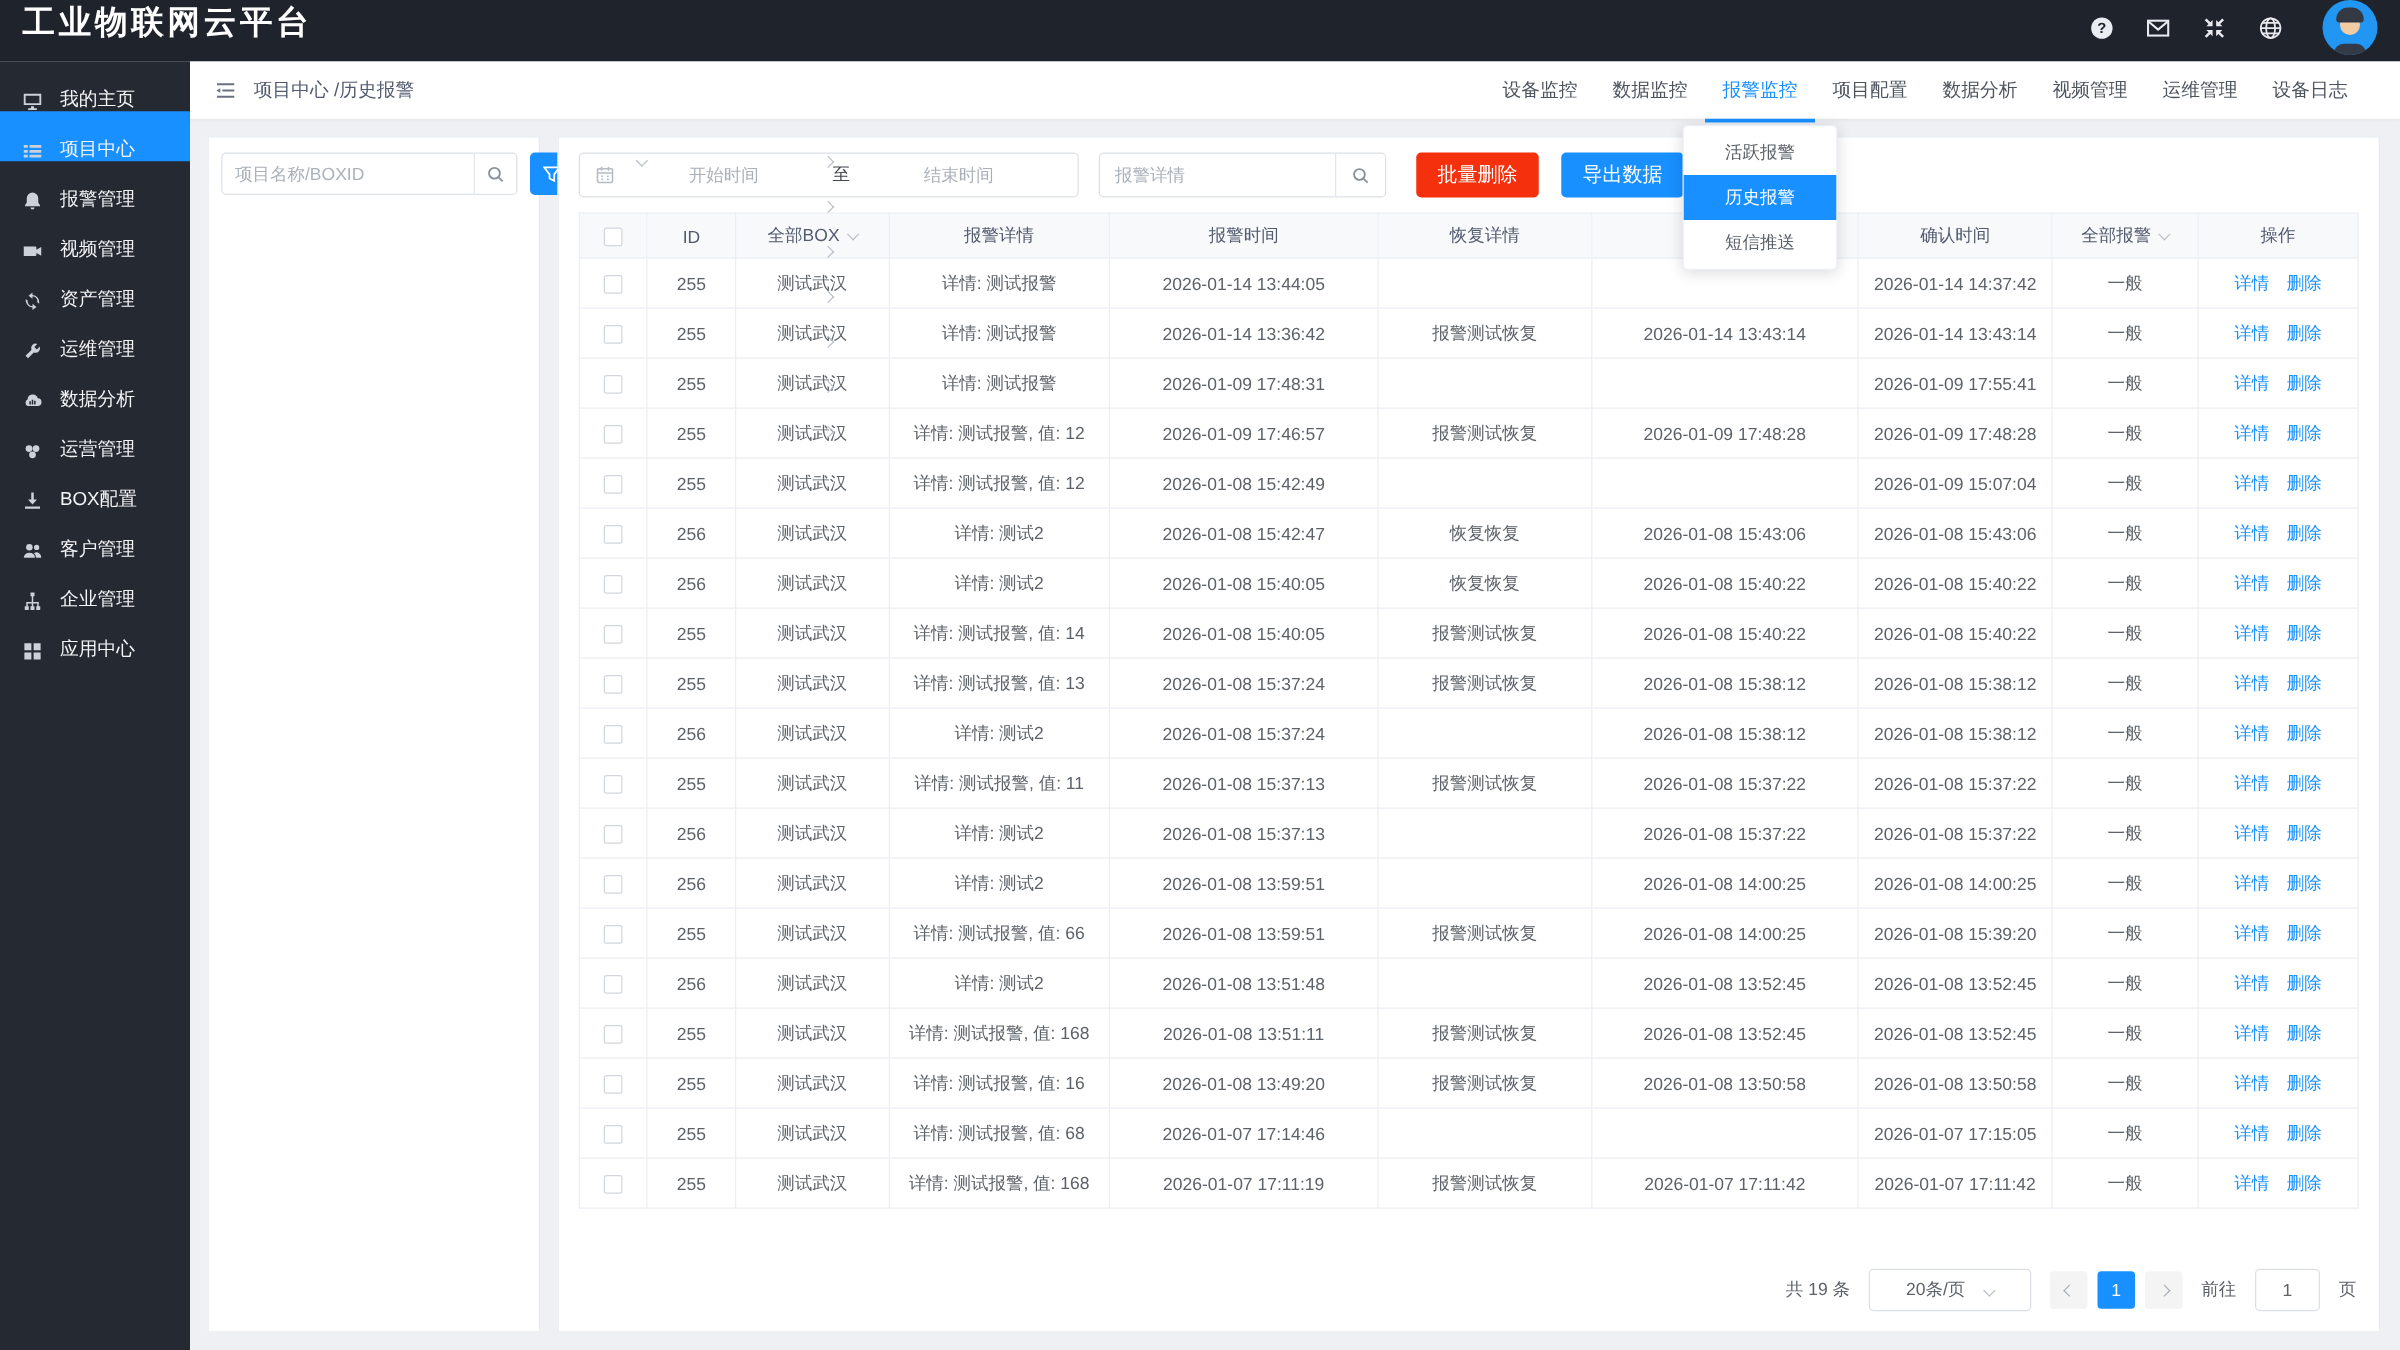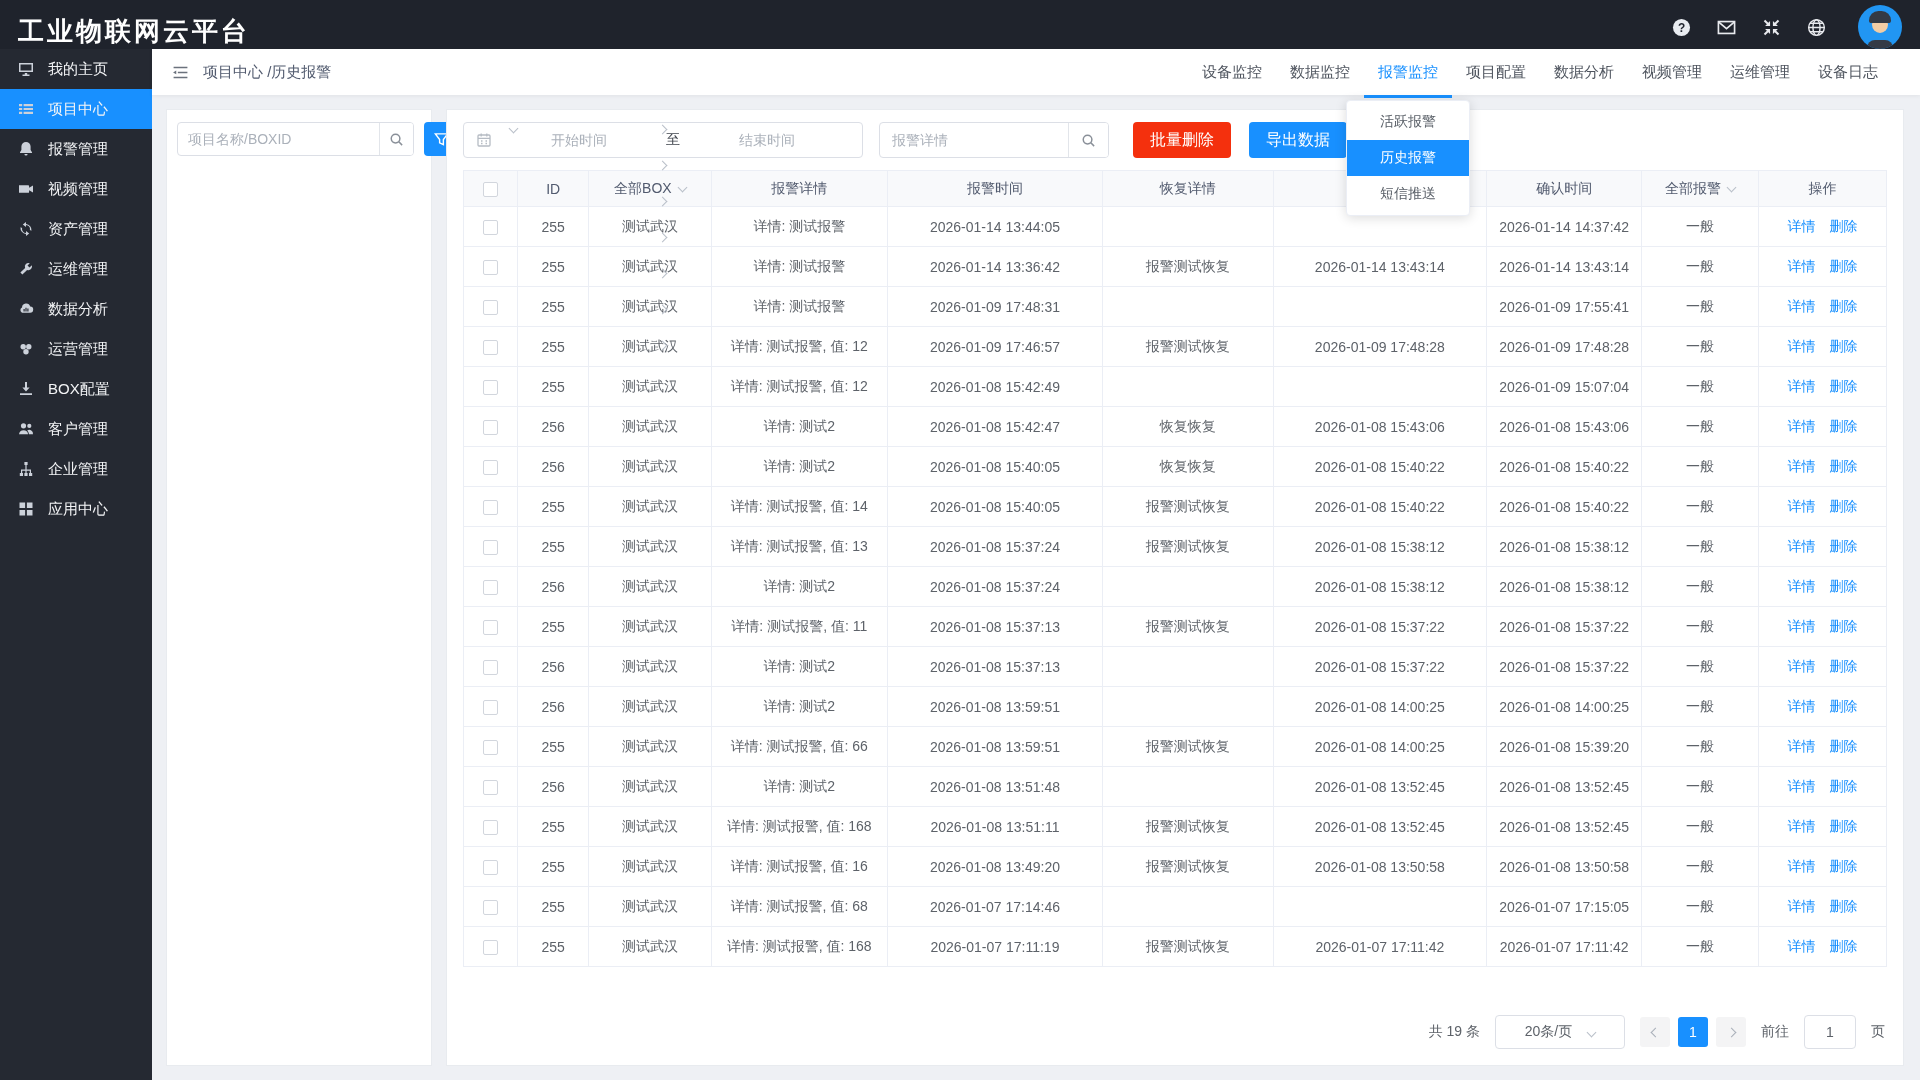--- a/index.html
+++ b/index.html
@@ -1,31 +1,31 @@
 <!DOCTYPE html>
 <html><head>
 <meta charset="utf-8">
 <style>
   *{box-sizing:border-box;margin:0;padding:0;font-family:"Liberation Sans","DejaVu Sans",sans-serif}
   html,body{width:1920px;height:1080px;overflow:hidden;background:#eef0f4}
   input{font-family:inherit}
   
-  .topbar{height:49px;background:#1f232c;display:flex;align-items:flex-end;padding:0 18px;position:relative;z-index:20}
+  .topbar{height:49px;background:#1f232c;display:flex;align-items:flex-start;padding:0 18px;position:relative;z-index:20}
   .app-title{color:#fff;font-size:26px;font-weight:bold;letter-spacing:3px}
   .topbar-right{margin-left:auto;display:flex;align-items:center;gap:26px}
   .tb-icon{width:19px;height:19px;display:inline-flex;color:#e8eaee;cursor:pointer}
   .tb-icon svg{width:100%;height:100%}
   .avatar{width:44px;height:44px;border-radius:50%;background:#2196f3;position:relative;overflow:hidden;margin-left:6px;cursor:pointer;flex:none}
   .avatar .face{position:absolute;top:11px;left:14px;width:16px;height:17px;background:#f2cda4;border-radius:50%}
   .avatar .hair{position:absolute;top:6px;left:11px;width:22px;height:12px;background:#343a44;border-radius:11px 11px 3px 3px}
   .avatar .body{position:absolute;bottom:-7px;left:9px;width:26px;height:16px;background:#353b46;border-radius:8px 8px 0 0}
   
   .below{display:flex;height:1031px}
   .sidebar{width:152px;background:#252932;flex:none}
-  .side-item{height:40px;display:flex;align-items:center;gap:14px;padding:0 8px 0 18px;color:#f3f4f6;font-size:15px;cursor:pointer}
+  .side-item{height:40px;display:flex;align-items:flex-end;gap:14px;padding:0 8px 0 18px;color:#f3f4f6;font-size:15px;cursor:pointer}
   .side-item .side-icon{width:16px;height:16px;display:inline-flex;color:#ccd1da;flex:none}
   .side-icon svg{width:100%;height:100%}
   .side-item.active{background:#1890ff}
   .content{flex:1;display:flex;flex-direction:column;min-width:0}
   
   .navbar{height:46px;background:#fff;display:flex;align-items:center;padding:0 28px 0 20px;box-shadow:0 1px 4px rgba(0,0,0,.06);position:relative;z-index:10}
   .crumb{display:flex;align-items:center;gap:14px;color:#515a6e;font-size:15px}
   .crumb-icon{display:inline-flex;width:17px;height:17px;color:#6b727d}
   .nav-list{margin-left:auto;display:flex;height:52px}
   .nav-item{position:relative;display:flex;align-items:center;padding:0 14px;font-size:15px;color:#4e545e;cursor:pointer}

